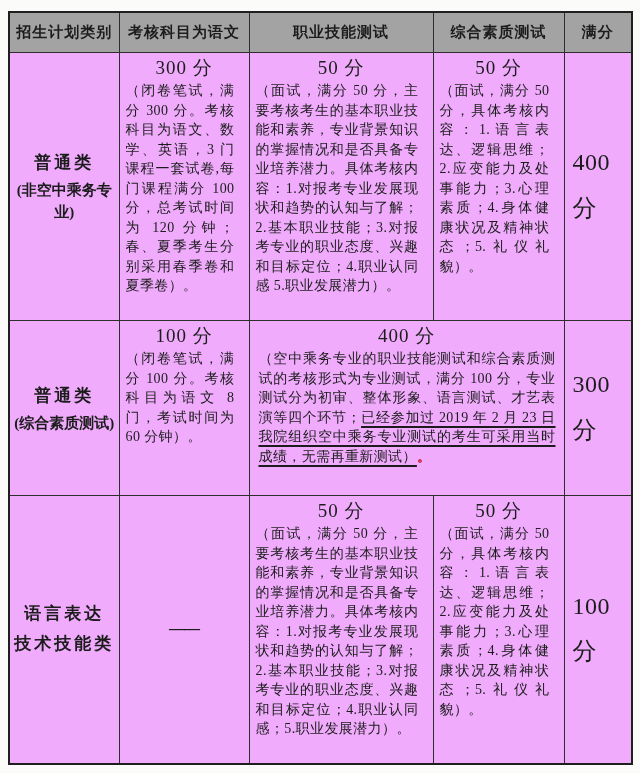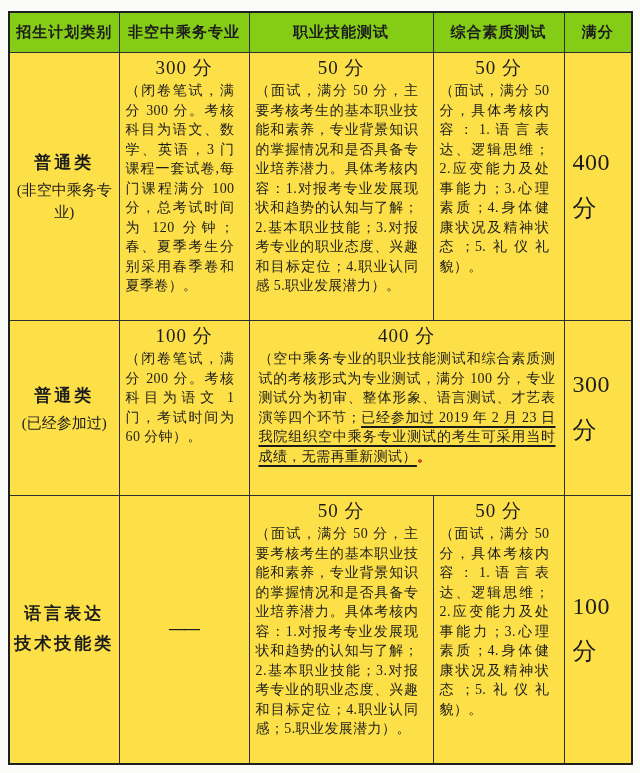--- a/index.html
+++ b/index.html
@@ -22,46 +22,46 @@
     width: 623px;
     border-collapse: collapse;
     table-layout: fixed;
     background: #fdfdfc;
   }
   table.main, table.main th, table.main td {
     border: 1px solid #2e2e2e;
   }
   table.main { border: 2px solid #1f1f1f; }
   th {
-    background: #84cc16;
+    background: #a3a3a3;
     font-size: 15px;
     font-weight: bold;
     height: 40px;
     text-align: center;
     letter-spacing: 1px;
   }
-  td { vertical-align: top; background: #fde047; }
+  td { vertical-align: top; background: #f0abfc; }
   td.mid { vertical-align: middle; }
 
   .col-cat   { width: 110px; }
   .col-cult  { width: 130px; }
   .col-skill { width: 184px; }
   .col-qual  { width: 131px; }
   .col-total { width: 68px;  }
 
   .cat-cell { text-align: center; }
   .cat-main {
     font-size: 17px;
     font-weight: bold;
     letter-spacing: 3px;
     line-height: 1.8;
   }
   .cat-sub {
     font-size: 15px;
-    font-weight: normal;
+    font-weight: bold;
     line-height: 1.5;
   }
   .score {
     text-align: center;
     font-size: 19px;
     letter-spacing: 1px;
     padding-top: 2px;
     line-height: 1.35;
   }
   .desc {
@@ -103,21 +103,21 @@
     <colgroup>
       <col class="col-cat">
         <col class="col-cult">
         <col class="col-skill">
         <col class="col-qual">
         <col class="col-total">
     </colgroup>
     <thead>
       <tr>
         <th>招生计划类别</th>
-        <th>非空中乘务专业</th>
+        <th>考核科目为语文</th>
         <th>职业技能测试</th>
         <th>综合素质测试</th>
         <th>满分</th>
       </tr>
     </thead>
     <tbody>
 
       <tr class="r1">
         <td class="mid cat-cell">
           <div class="cat-main">普通类</div>
@@ -134,25 +134,25 @@
         <td>
           <div class="score">50 分</div>
           <div class="desc">（面试，满分 50 分，具体考核内容：1.语言表达、逻辑思维；2.应变能力及处事能力；3.心理素质；4.身体健康状况及精神状态；5.礼仪礼貌）。</div>
         </td>
         <td class="mid total-cell">400 分</td>
       </tr>
 
       <tr class="r2">
         <td class="mid cat-cell">
           <div class="cat-main">普通类</div>
-          <div class="cat-sub">(已经参加过)</div>
+          <div class="cat-sub">(综合素质测试)</div>
         </td>
         <td>
           <div class="score">100 分</div>
-          <div class="desc">（闭卷笔试，满分 200 分。考核科目为语文 1 门，考试时间为 60 分钟）。</div>
+          <div class="desc">（闭卷笔试，满分 100 分。考核科目为语文 8 门，考试时间为 60 分钟）。</div>
         </td>
         <td colspan="2">
           <div class="score">400 分</div>
           <div class="desc desc-wide"><span>（空中乘务专业的职业技能测试和综合素质测试的考核形式为专业测试，满分 100 分，专业测试分为初审、整体形象、语言测试、才艺表演等四个环节；</span><span class="u-seg">已经参加过 2019 年 2 月 23 日我院组织空中乘务专业测试的考生可采用当时成绩，无需再重新测试）</span><span class="red-seg">。</span></div>
         </td>
         <td class="mid total-cell">300 分</td>
       </tr>
 
       <tr class="r3">
         <td class="mid cat-cell">

